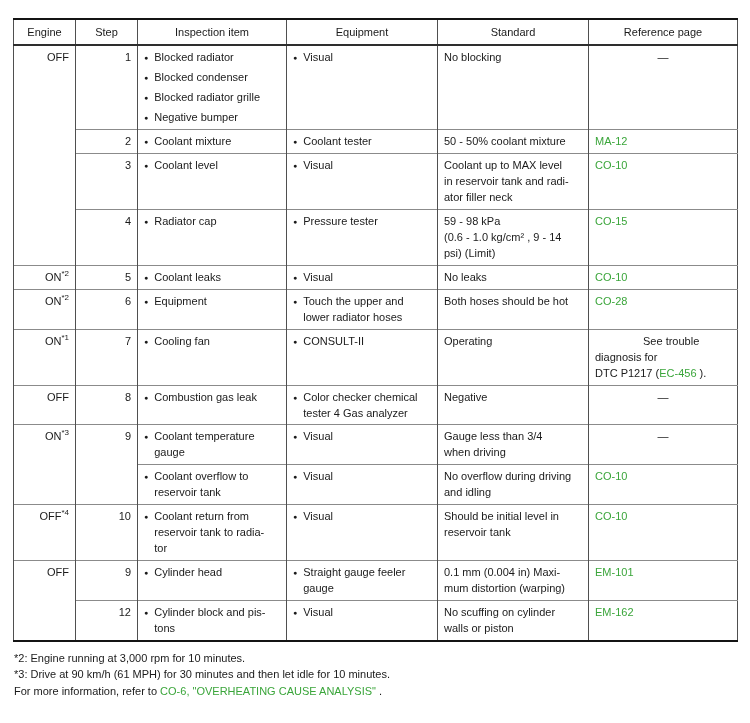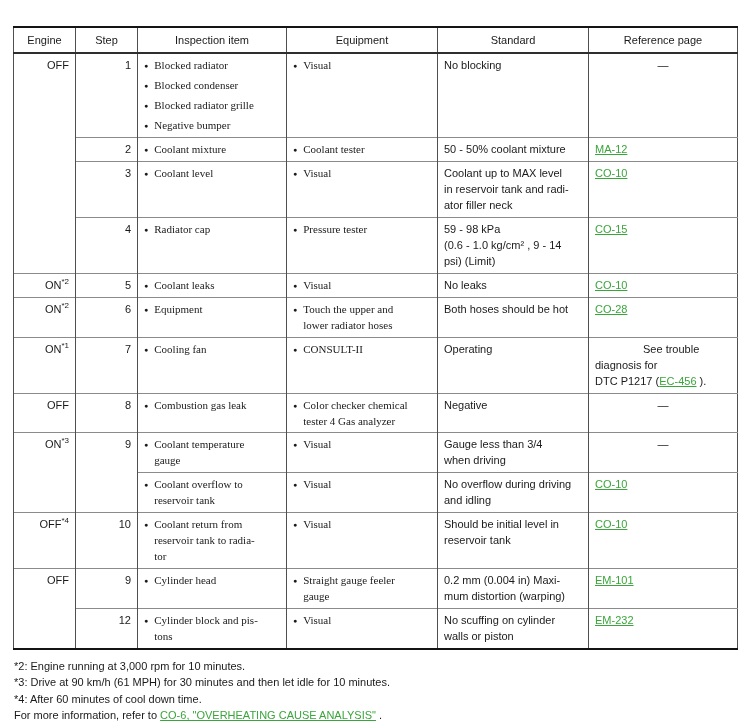--- a/index.html
+++ b/index.html
@@ -2,21 +2,21 @@
 <html><head>
 <meta charset="utf-8">
 <style>
   * { box-sizing: border-box; margin: 0; padding: 0; }
   html, body { width: 750px; height: 723px; background: #ffffff; overflow: hidden; }
   body {
     font-family: "Liberation Sans", sans-serif;
     color: #1a1a1a;
     font-size: 11px;
   }
-  .page { padding: 26px 13px 0 13px; }
+  .page { padding: 18px 13px 0 13px; }
 
   table.insp {
     width: 724px;
     border-collapse: collapse;
     table-layout: fixed;
     border-top: 2px solid #141414;
     border-bottom: 2px solid #141414;
     border-left: 1px solid #4f4f4f;
     border-right: 1px solid #4f4f4f;
     font-size: 11px;
@@ -35,28 +35,27 @@
     border-top: 1px solid #8b8b8b;
     border-left: 1px solid #4f4f4f;
     line-height: 1.45;
   }
   td.c-engine, td.c-step { text-align: right; padding-top: 5px; }
   td.c-engine sup { font-size: 8px; line-height: 0; vertical-align: super; }
 
   .item { display: flex; margin-bottom: 4px; }
   .item:last-child { margin-bottom: 0; }
   .bullet { font-size: 7px; line-height: 16px; margin-right: 6px; flex: 0 0 auto; }
-  .itxt { white-space: pre-line; font-family: Liberation Serif, serif; }
+  .itxt { white-space: pre-line; }
 
   td.c-std { white-space: pre-line; }
 
   td.c-ref.center { text-align: center; }
   .reflink {
     color: #3aa53a;
-    text-decoration: underline;
     cursor: pointer;
   }
   td.c-ref .mixed { white-space: pre-line; margin-left: 48px; }
   .dash { letter-spacing: 0; }
 
   .foot { margin-top: 8px; padding-left: 1px; }
   .foot .fline { line-height: 16.5px; }
 
   
   tr[data-rh="s"]  td { height: 22px; }
@@ -317,46 +316,45 @@
               <span class="itxt">Cylinder head</span>
             </div>
           </td>
           <td class="c-equip">
             <div class="item">
               <span class="bullet">●</span>
               <span class="itxt">Straight gauge feeler
 gauge</span>
             </div>
           </td>
-          <td class="c-std">0.2 mm (0.004 in) Maxi-
+          <td class="c-std">0.1 mm (0.004 in) Maxi-
 mum distortion (warping)</td>
           <td class="c-ref"><span class="reflink">EM-101</span></td>
         </tr>
         <tr data-rh="m">
           <td class="c-step" rowspan="1">12</td>
           <td class="c-items">
             <div class="item">
               <span class="bullet">●</span>
               <span class="itxt">Cylinder block and pis-
 tons</span>
             </div>
           </td>
           <td class="c-equip">
             <div class="item">
               <span class="bullet">●</span>
               <span class="itxt">Visual</span>
             </div>
           </td>
           <td class="c-std">No scuffing on cylinder
 walls or piston</td>
-          <td class="c-ref"><span class="reflink">EM-232</span></td>
+          <td class="c-ref"><span class="reflink">EM-162</span></td>
         </tr>
       </tbody>
   </table>
 
   <div class="foot">
     <div class="fline">*2: Engine running at 3,000 rpm for 10 minutes.</div>
     <div class="fline">*3: Drive at 90 km/h (61 MPH) for 30 minutes and then let idle for 10 minutes.</div>
-    <div class="fline">*4: After 60 minutes of cool down time.</div>
     <div class="fline"><span>For more information, refer to </span><span class="reflink">CO-6, "OVERHEATING CAUSE ANALYSIS"</span><span> .</span></div>
   </div>
 
 </div>
 
 </body></html>

